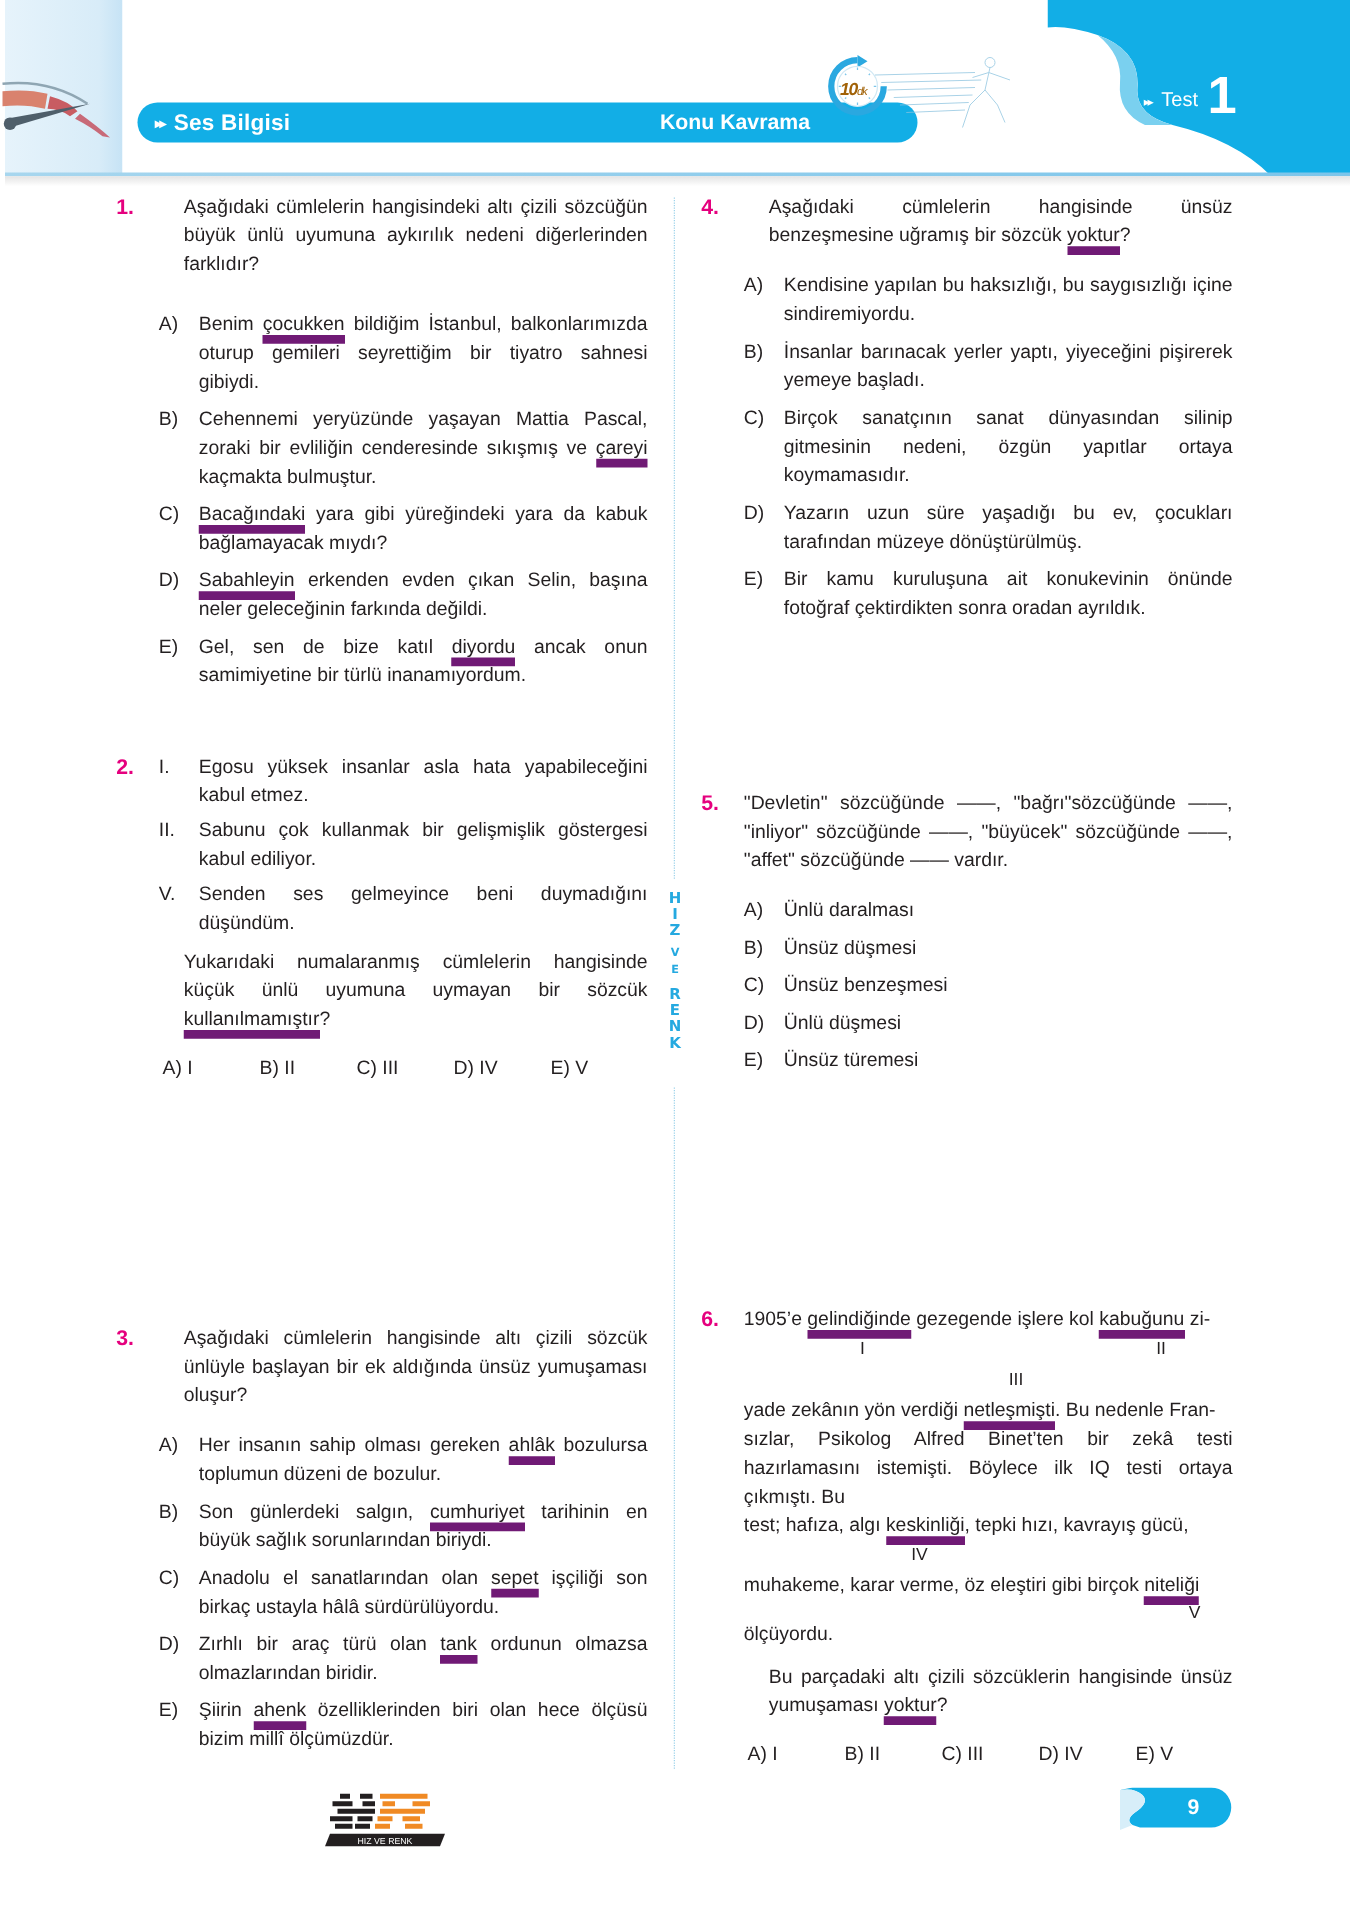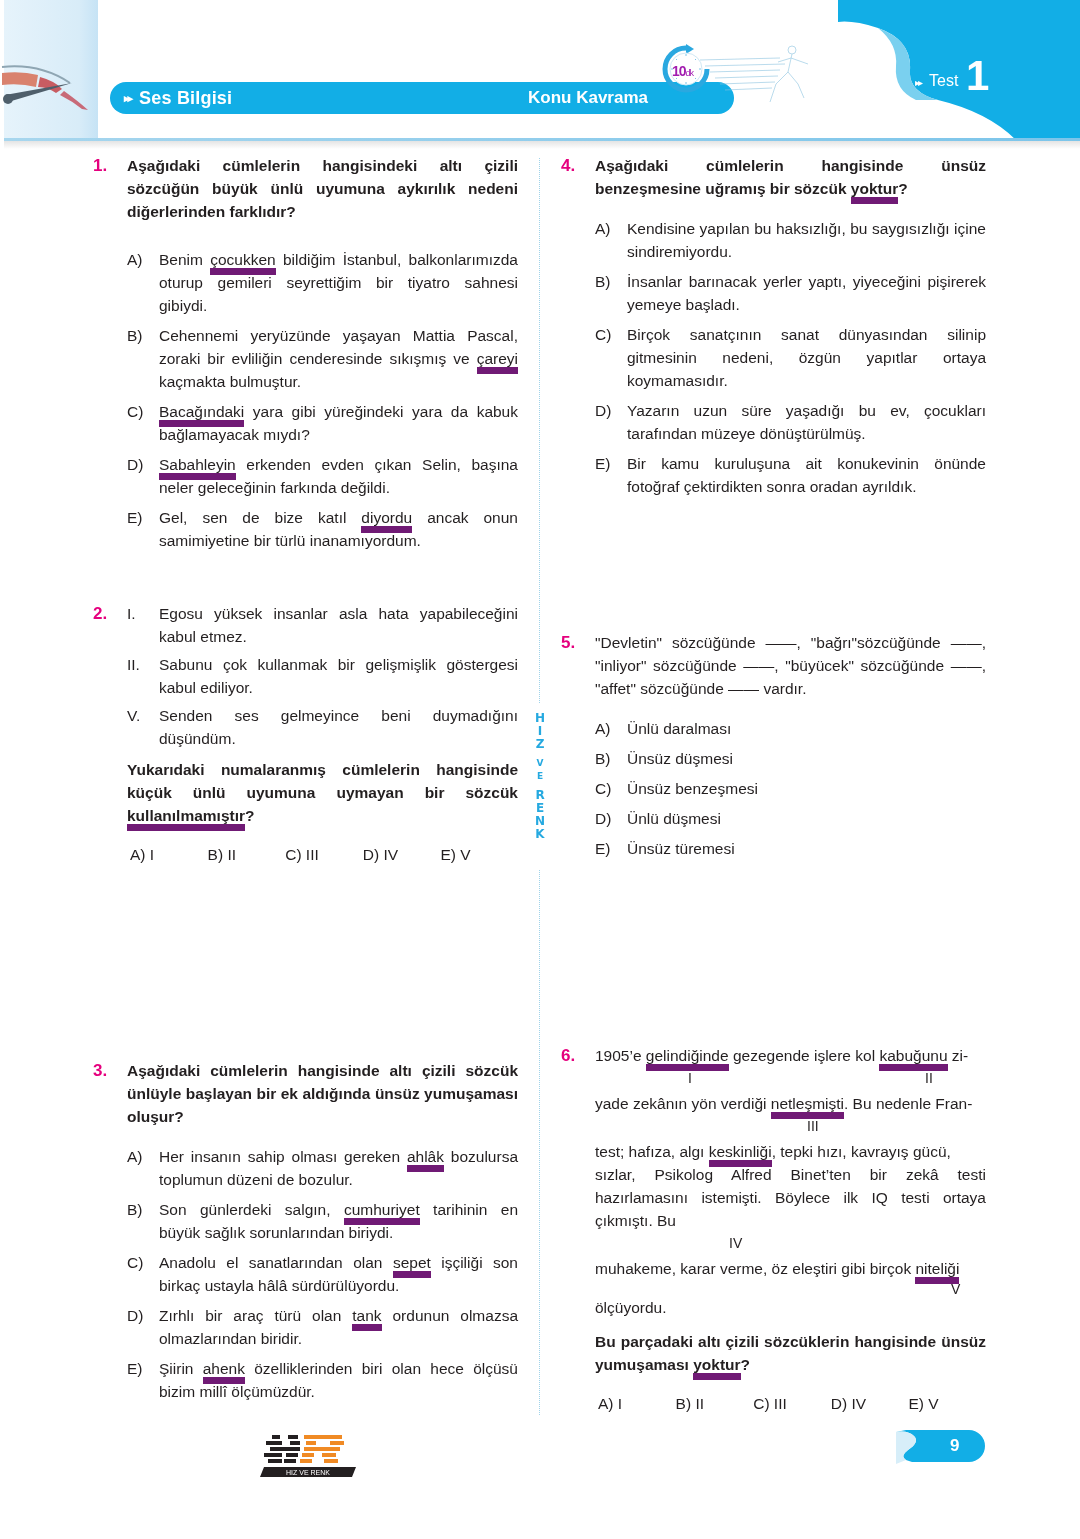--- a/index.html
+++ b/index.html
@@ -19,21 +19,21 @@
   .topic-pill { position: absolute; left: 110px; top: 82px; width: 624px; height: 32px;
     background: #12aee6; border-radius: 16px; }
   .topic-left { position: absolute; left: 124px; top: 86px; height: 24px; display: flex; align-items: center;
     color: #fff; font-weight: bold; font-size: 18px; letter-spacing: 0.2px; }
   .topic-left .arr { font-size: 11px; margin-right: 8px; letter-spacing: -2px; }
   .topic-right { position: absolute; left: 528px; top: 86px; height: 24px; line-height: 24px;
     color: #fff; font-weight: bold; font-size: 17px; }
 
   .timer { position: absolute; left: 661px; top: 44px; width: 50px; height: 50px; }
   .timer-text { position: absolute; left: 672px; top: 63px; font-weight: bold; font-size: 14px;
-    color: #a21caf; letter-spacing: -1px; }
+    color: #a16207; letter-spacing: -1px; font-style: italic; }
   .timer-text small { font-size: 9px; font-weight: normal; }
   .runner { position: absolute; left: 700px; top: 40px; width: 120px; height: 75px; opacity: 0.75; }
 
   .test-block { position: absolute; left: 838px; top: 0; width: 242px; height: 140px; }
   .test-label { position: absolute; left: 915px; top: 72px; color: #fff; font-size: 16px;
     display: flex; align-items: baseline; }
   .test-label .arr { font-size: 10px; margin-right: 8px; letter-spacing: -2px; }
   .test-num { position: absolute; left: 966px; top: 52px; color: #fff; font-size: 42px; font-weight: bold;
     font-family: "Liberation Sans Narrow", "Liberation Sans", sans-serif; }
 
@@ -41,21 +41,21 @@
   .divider { position: absolute; left: 539px; width: 0; border-left: 1px dotted #9fd3ea; }
   .vert-brand { position: absolute; left: 533px; top: 712px; width: 14px; text-align: center;
     color: #25a9e0; font-weight: bold; font-size: 12px; line-height: 13px; font-family: "DejaVu Sans", sans-serif; }
   .vert-brand span { display: block; }
   .vert-brand span.sm { font-size: 9px; line-height: 13px; }
   .vert-brand span.gap { height: 6px; }
 
   
   .q { position: absolute; font-size: 15.5px; line-height: 23px; }
   .q-num { position: absolute; left: 0; top: 0; color: #e5007e; font-weight: bold; font-size: 17px; }
-  .q-stem { margin-left: 34px; font-weight: bold; text-align: justify; }
+  .q-stem { margin-left: 54px; font-weight: normal; text-align: justify; }
   .q-body { margin-left: 34px; text-align: justify; }
   .opt { display: flex; margin-left: 34px; margin-top: 7px; }
   .opt-letter { width: 32px; flex: none; }
   .opt-text { flex: 1; text-align: justify; }
   u, .u { text-decoration: none; border-bottom: 7px solid #701a75; padding-bottom: 0; }
   .inline-opts { display: flex; margin-left: 37px; }
   .inline-opts span { width: 80px; }
   .roman-row { display: flex; margin-left: 0; margin-top: 5px; }
   .roman-letter { width: 32px; flex: none; }
   .marker { position: absolute; font-size: 14px; }
@@ -280,26 +280,26 @@
 </div>
 
 <div class="q" style="left:561px;top:1044px;width:425px;height:360px;">
   <span class="q-num">6.</span>
   <div class="q-body" style="position:relative;">
     <div style="text-align:justify;"><span>1905’e </span><span class="u">gelindiğinde</span><span> gezegende işlere kol </span><span class="u">kabuğunu</span><span> zi-</span></div>
     <div style="height:25px;position:relative;">
       <span class="marker" style="left:93px;top:0;">I</span>
       <span class="marker" style="left:330px;top:0;">II</span>
     </div>
-    <div><span>yade zekânın yön verdiği </span><span class="u">netleşmişti</span><span>. Bu nedenle Fran-</span></div>
     <div style="height:25px;position:relative;">
       <span class="marker" style="left:212px;top:0;">III</span>
     </div>
+    <div><span>yade zekânın yön verdiği </span><span class="u">netleşmişti</span><span>. Bu nedenle Fran-</span></div>
+    <div style="text-align:justify;">sızlar, Psikolog Alfred Binet’ten bir zekâ testi hazırlamasını istemişti. Böylece ilk IQ testi ortaya çıkmıştı. Bu</div>
     <div><span>test; hafıza, algı </span><span class="u">keskinliği</span><span>, tepki hızı, kavrayış gücü,</span></div>
-    <div style="text-align:justify;">sızlar, Psikolog Alfred Binet’ten bir zekâ testi hazırlamasını istemişti. Böylece ilk IQ testi ortaya çıkmıştı. Bu</div>
     <div style="height:25px;position:relative;">
       <span class="marker" style="left:134px;top:0;">IV</span>
     </div>
     <div><span>muhakeme, karar verme, öz eleştiri gibi birçok </span><span class="u">niteliği</span></div>
     <div style="height:16px;position:relative;">
       <span class="marker" style="left:356px;top:-2px;">V</span>
     </div>
     <div>ölçüyordu.</div>
   </div>
   <div class="q-stem" style="margin-top:11px;"><span>Bu parçadaki altı çizili sözcüklerin hangisinde ünsüz yumuşaması </span><span class="u">yoktur</span><span>?</span></div>

